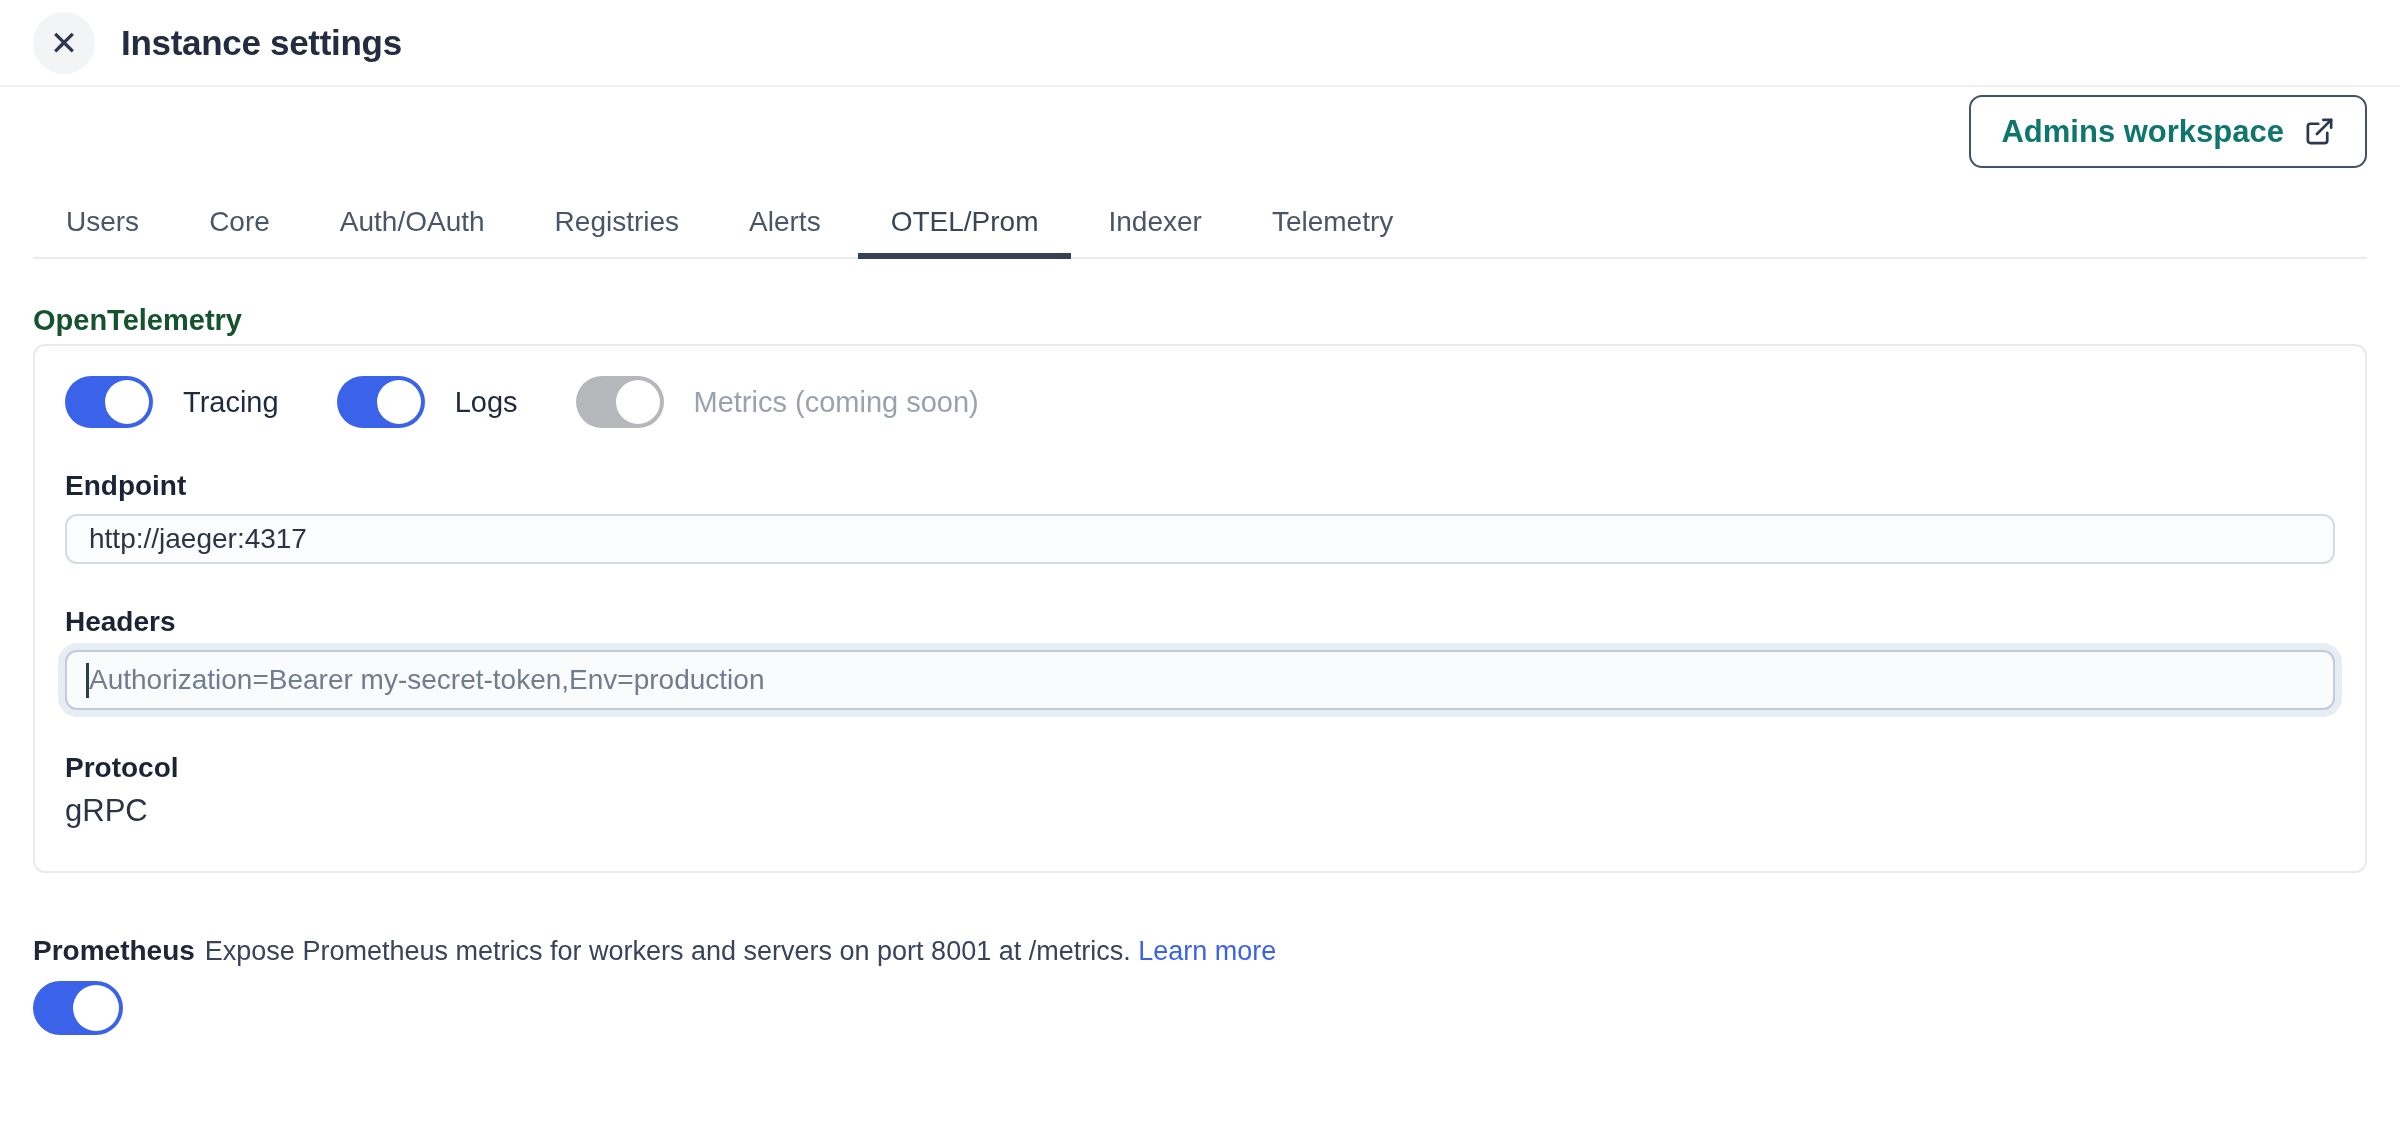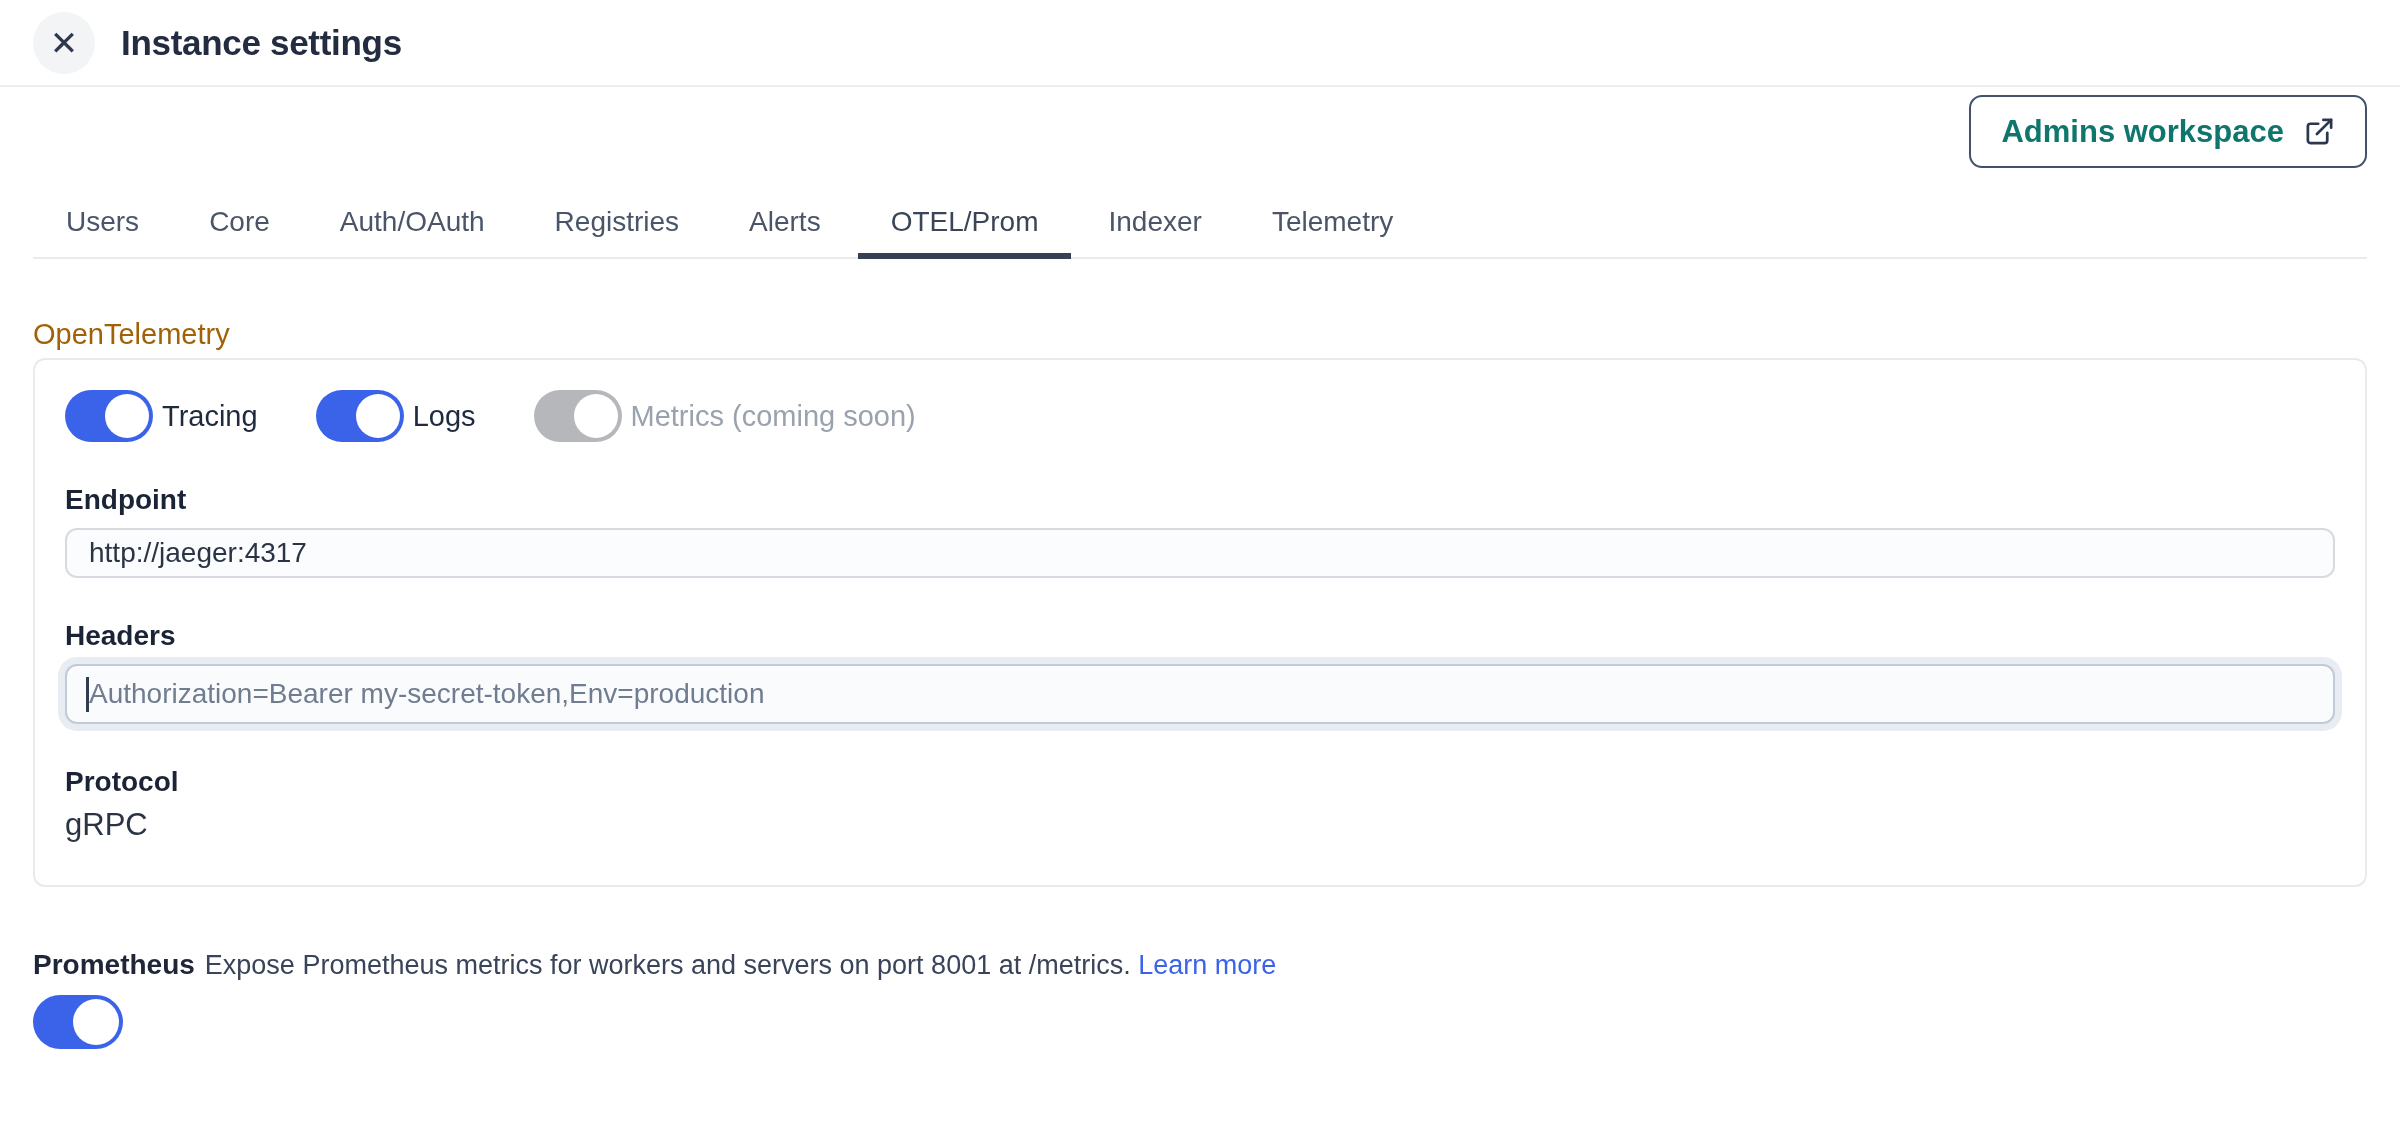--- a/index.html
+++ b/index.html
@@ -67,31 +67,31 @@
     cursor: pointer; white-space: nowrap;
   }
   .tab.active {
     color: #3a4557;
     border-bottom: 6px solid #364152;
     margin-bottom: -2px;
     padding-bottom: 13px;
   }
 
   
-  .section-title { margin-top: 59px; font-size: 29px; font-weight: 400; color: #a16207; }
+  .section-title { margin-top: 45px; font-size: 29px; font-weight: 700; color: #14532d; }
 
   .panel {
     margin-top: 7px;
     border: 2px solid #e8eaee;
     border-radius: 12px;
     padding: 30px 30px 42px 30px;
   }
 
   .toggle-row { display: flex; align-items: center; }
-  .toggle-group { display: flex; align-items: center; gap: 9px; margin-right: 58px; }
+  .toggle-group { display: flex; align-items: center; gap: 30px; margin-right: 58px; }
   .toggle-label { font-size: 29px; font-weight: 500; color: #1f2a3e; }
   .toggle-group.disabled .toggle-label { color: #9aa2ae; }
 
   .switch {
     width: 88px; height: 52px; border-radius: 26px;
     position: relative; cursor: pointer; flex: 0 0 88px;
   }
   .switch.on  { background: #3b63e9; }
   .switch.off { background: #b5b7bb; cursor: default; }
   .switch .knob {

